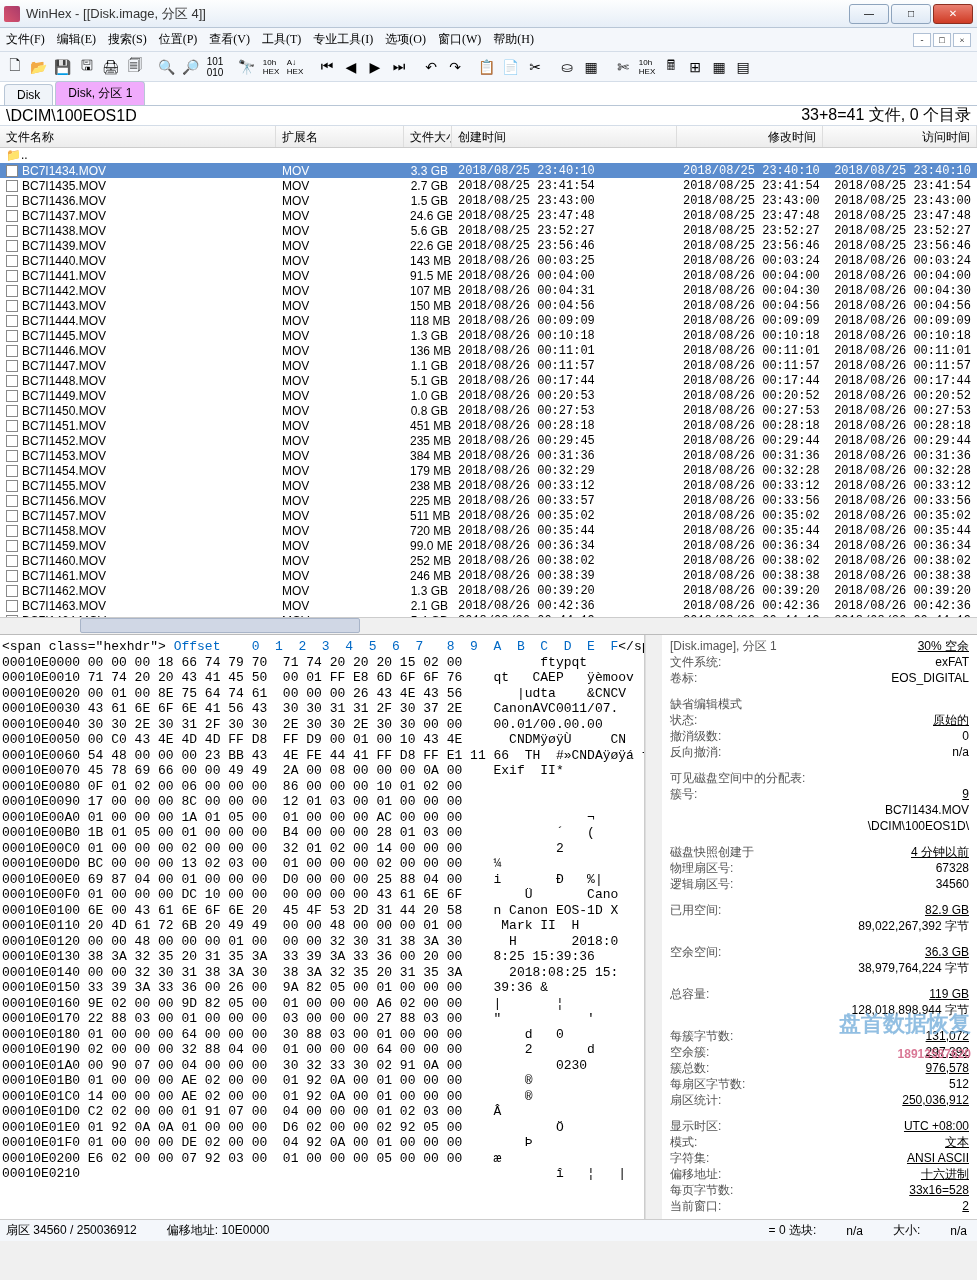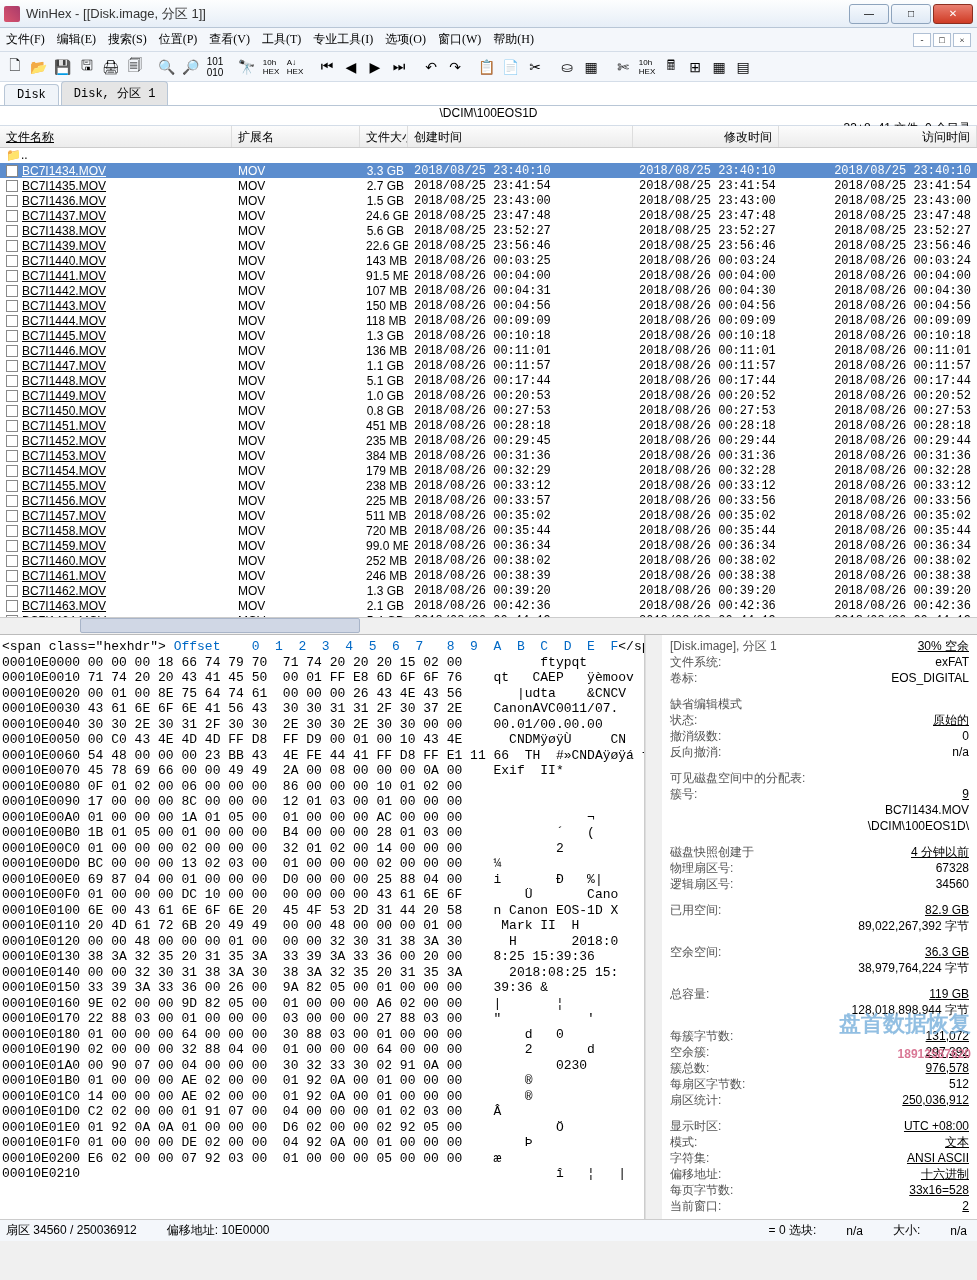--- a/index.html
+++ b/index.html
@@ -10,34 +10,34 @@
 .winbtns { display: flex; gap: 0; }
 .winbtn { width: 40px; height: 20px; border: 1px solid #8ea4bd; background: linear-gradient(#f5f9fd,#dfe9f5); font-size: 10px; text-align: center; line-height: 18px; cursor: pointer; border-radius: 3px; margin-left:2px;}
 .winbtn.close { background: linear-gradient(#e97f71,#cf3b24); color: #fff; border-color:#8b2f20;}
 .menubar { height: 24px; background: #f4f7fb; display: flex; align-items: center; padding: 0 6px; border-bottom: 1px solid #d4dde8; font-size: 12px; font-family: Liberation Serif, serif;}
 .menubar .menuitem { margin-right: 12px; cursor: pointer; }
 .menubar .mdi-right { margin-left:auto; display:flex; gap:2px;}
 .menubar .mdi-btn { width:18px; height:14px; border:1px solid #b0c0d4; background:#fff; font-size:9px; text-align:center; line-height:12px;}
 .toolbar { height: 30px; background: #f4f7fb; display: flex; align-items: center; padding: 0 4px; border-bottom: 1px solid #d4dde8; gap: 2px; }
 .tbtn { width: 22px; height: 22px; display: inline-flex; align-items:center; justify-content:center; font-size:14px; cursor:pointer; border:1px solid transparent;}
 .tsep { width: 6px; }
-.tabs { height: 24px; background: #fff; display: flex; align-items: flex-end; padding: 0 4px; border-bottom: 1px solid #b8c6d6; font-family: Liberation Mono, monospace; }
+.tabs { height: 24px; background: #fff; display: flex; align-items: flex-end; padding: 0 4px; border-bottom: 1px solid #b8c6d6; }
 .tab { padding: 3px 12px; border: 1px solid #b8c6d6; border-bottom: none; background: #f0f4f9; margin-right: 2px; font-size: 12px; border-radius: 4px 4px 0 0; cursor:pointer;}
-.tab.active { background: #e5e5e5; font-weight: normal; }
-.pathbar { height: 20px; background: #fff; display: flex; align-items: center; padding: 0 6px; border-bottom: 1px solid #d4dde8; font-size: 12px; flex-direction: column; }
+.tab.active { background: #f0abfc; font-weight: normal; }
+.pathbar { height: 20px; background: #fff; display: flex; align-items: center; padding: 0 6px; border-bottom: 1px solid #d4dde8; font-size: 16px; }
 .pathbar .right { margin-left: auto; }
 .filegrid { height: 508px; background: #fff; overflow: hidden; position: relative; display:flex; flex-direction:column;}
 .fgh { height: 22px; background: linear-gradient(#fcfcfc,#ececec); display: flex; border-bottom: 1px solid #ccc; font-size: 12px; }
 .fgh > div { padding: 3px 6px; border-right: 1px solid #ddd; overflow:hidden; white-space:nowrap;}
 .fgrows { flex:1; overflow-y: auto; overflow-x:hidden; font-family: Tahoma, sans-serif; font-size: 12px; }
 .fgrow { height: 15px; display: flex; align-items:center; white-space:nowrap;}
 .fgrow > div { padding: 0 6px; overflow:hidden;}
 .fgrow.selected { background: #5c8dce; color: #fff; }
 .fgrow .ficon { width:12px; height:12px; background:#fff; border:1px solid #888; display:inline-block; margin-right:4px; vertical-align:middle;}
-.c-name { width: 232px; text-decoration: underline; }
+.c-name { width: 276px; }
 .c-ext { width: 128px; }
 .c-size { width: 48px; text-align: right; padding-right:4px !important; }
 .c-ctime { width: 225px; font-family: "Courier New", monospace; }
 .c-mtime { width: 146px; font-family: "Courier New", monospace; text-align:right;}
 .c-atime { flex:1; font-family: "Courier New", monospace; text-align:right; overflow:hidden;}
 .fgh .c-size { text-align:left;}
 .updir { height:15px; padding-left:6px; background:#fff;}
 .hscroll { height:17px; background:#f0f0f0; border-top:1px solid #ccc;}
 .hscroll .thumb { height:15px; width:280px; background:#d0d7e5; border:1px solid #a8b4c8; margin-left:80px; border-radius:2px;}
 .bottom { display: flex; height: 585px; background: #fff; border-top:1px solid #bbb;}
@@ -53,21 +53,21 @@
 .watermark2 { position:absolute; right:6px; bottom:158px; color:#d5698a; font-size:12px; font-weight:bold; opacity:0.9;}
 .statusbar { height: 22px; background: #f4f7fb; display: flex; align-items: center; padding: 0 6px; border-top: 1px solid #ccc; font-size: 12px; }
 .statusbar > div { margin-right: 30px; }
 .vscroll { width:17px; background:#f0f0f0; border-left:1px solid #ddd;}
 </style>
 </head>
 <body>
 
 <div class="titlebar">
   <span class="icon"></span>
-  <span class="title">WinHex - [[Disk.image, 分区 1]]</span>
+  <span class="title">WinHex - [[Disk.image, 分区 4]]</span>
   <div class="winbtns">
     <div class="winbtn">—</div>
     <div class="winbtn">□</div>
     <div class="winbtn close">✕</div>
   </div>
 </div>
 
 <div class="menubar">
   <span class="menuitem">文件(F)</span>
   <span class="menuitem">编辑(E)</span>

